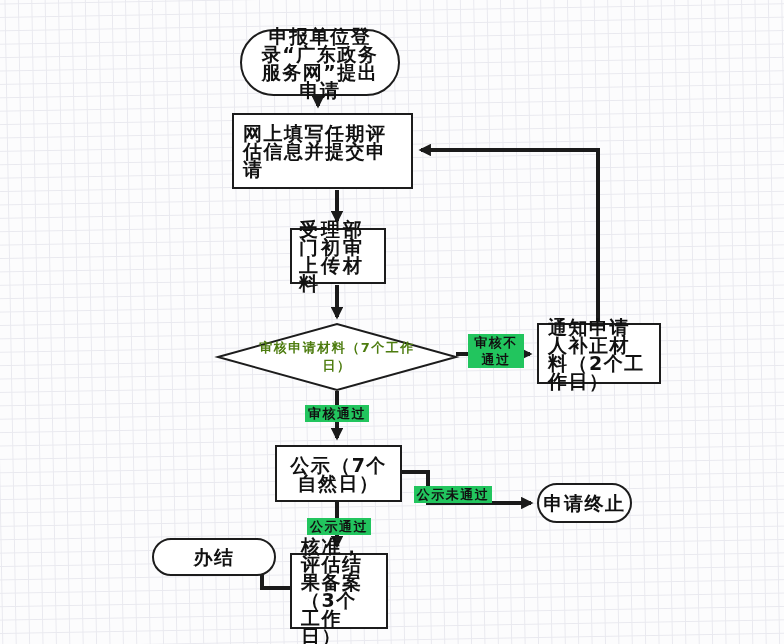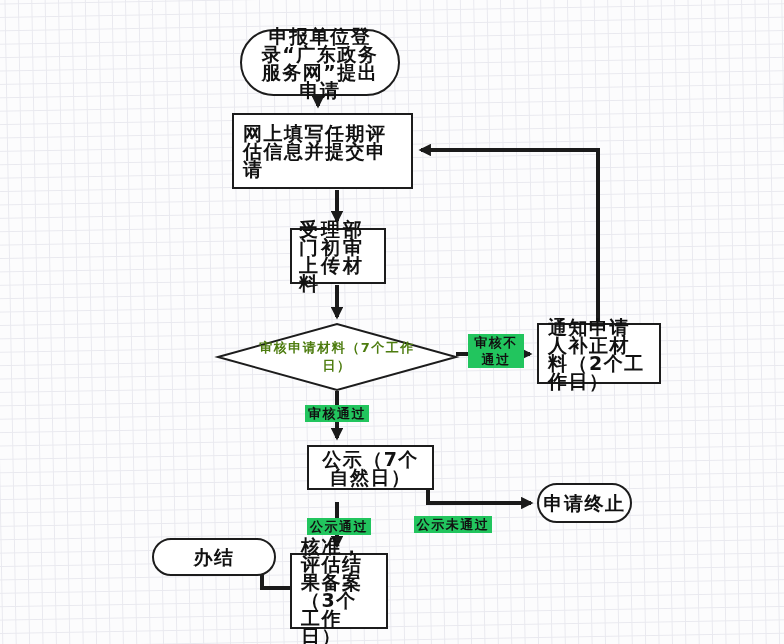--- a/index.html
+++ b/index.html
@@ -82,37 +82,37 @@
   </div>
 
   <div class="diamond-label" style="left:257px;top:331px;width:160px;height:52px;">
     <span>审核申请材料（7个工作日）</span>
   </div>
 
   <div class="node leftalign" style="left:537px;top:323px;width:124px;height:61px;">
     <span>通知申请人补正材料（2个工作日）</span>
   </div>
 
-  <div class="node" style="left:275px;top:445px;width:127px;height:45px;padding:0 10px;margin-left:32px;">
+  <div class="node" style="left:275px;top:445px;width:127px;height:57px;padding:0 10px;">
     <span>公示（7个自然日）</span>
   </div>
 
   <div class="node pill" style="left:537px;top:483px;width:95px;height:40px;text-align:center;">
     <span>申请终止</span>
   </div>
 
   <div class="node leftalign" style="left:290px;top:553px;width:98px;height:76px;">
     <span>核准，评估结果备案（3个工作日）</span>
   </div>
 
   <div class="node pill" style="left:108px;top:538px;width:124px;height:38px;margin-left:44px;">
     <span>办结</span>
   </div>
 
   <div class="edge-label" style="left:468px;top:334px;width:56px;">审核不通过</div>
 
   <div class="edge-label" style="left:305px;top:405px;width:64px;">审核通过</div>
 
-  <div class="edge-label" style="left:414px;top:516px;width:78px;text-align:center;">公示未通过</div>
+  <div class="edge-label" style="left:414px;top:486px;width:78px;text-align:center;">公示未通过</div>
 
   <div class="edge-label" style="left:307px;top:518px;width:64px;">公示通过</div>
 
 </div>
 
 </body></html>

